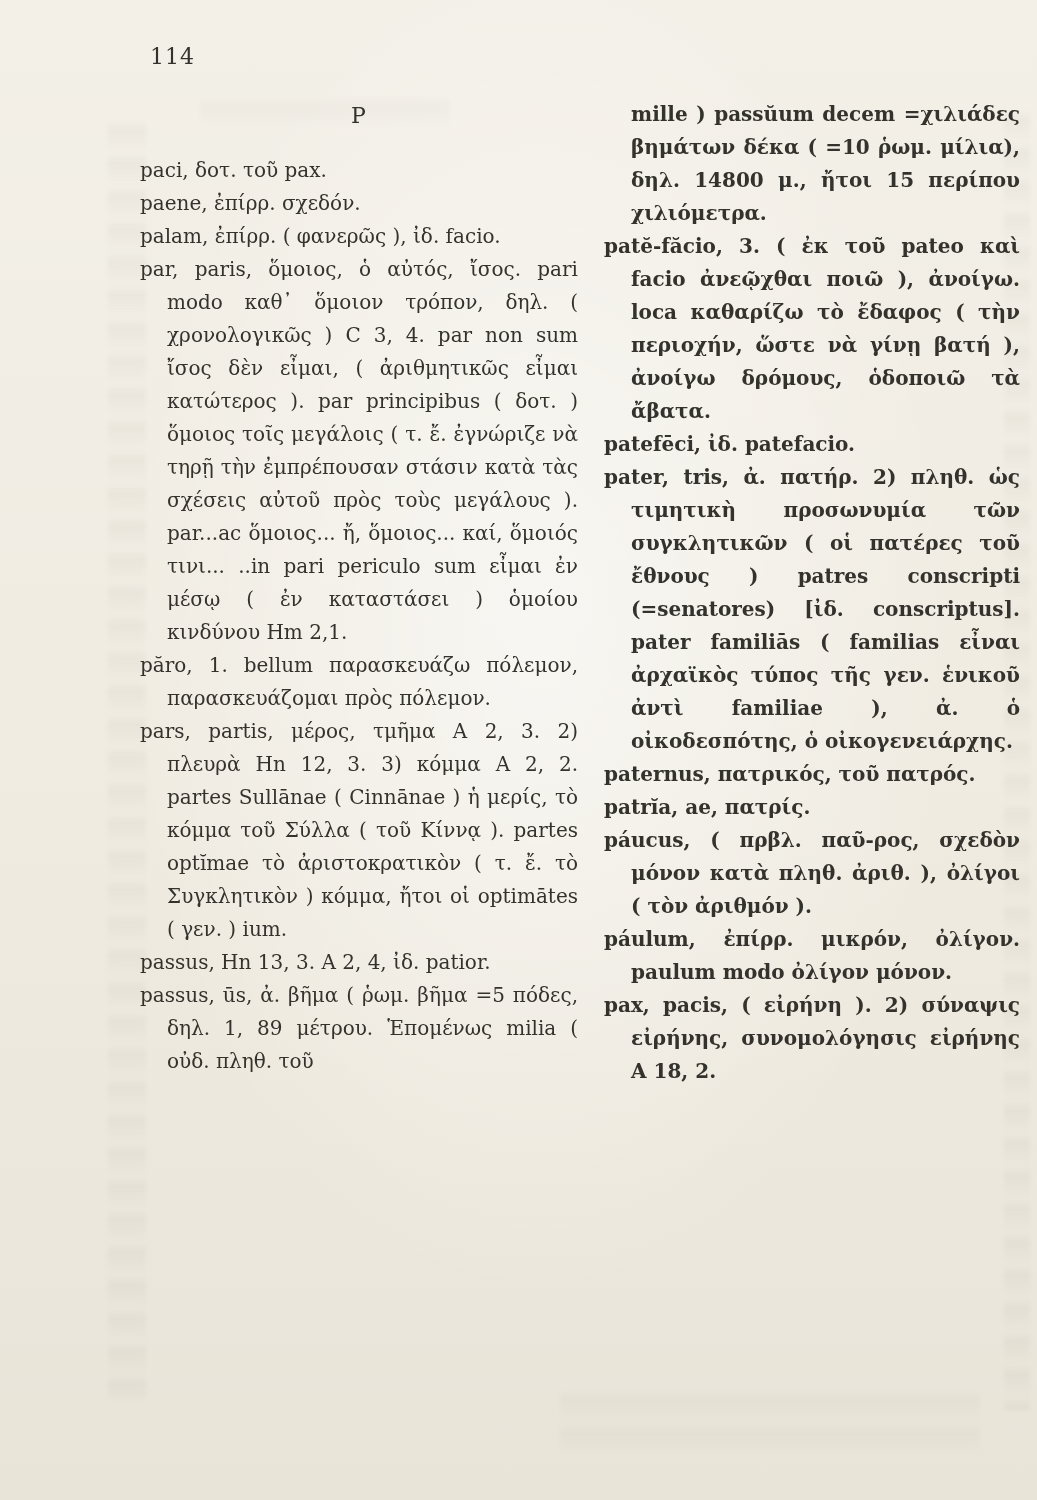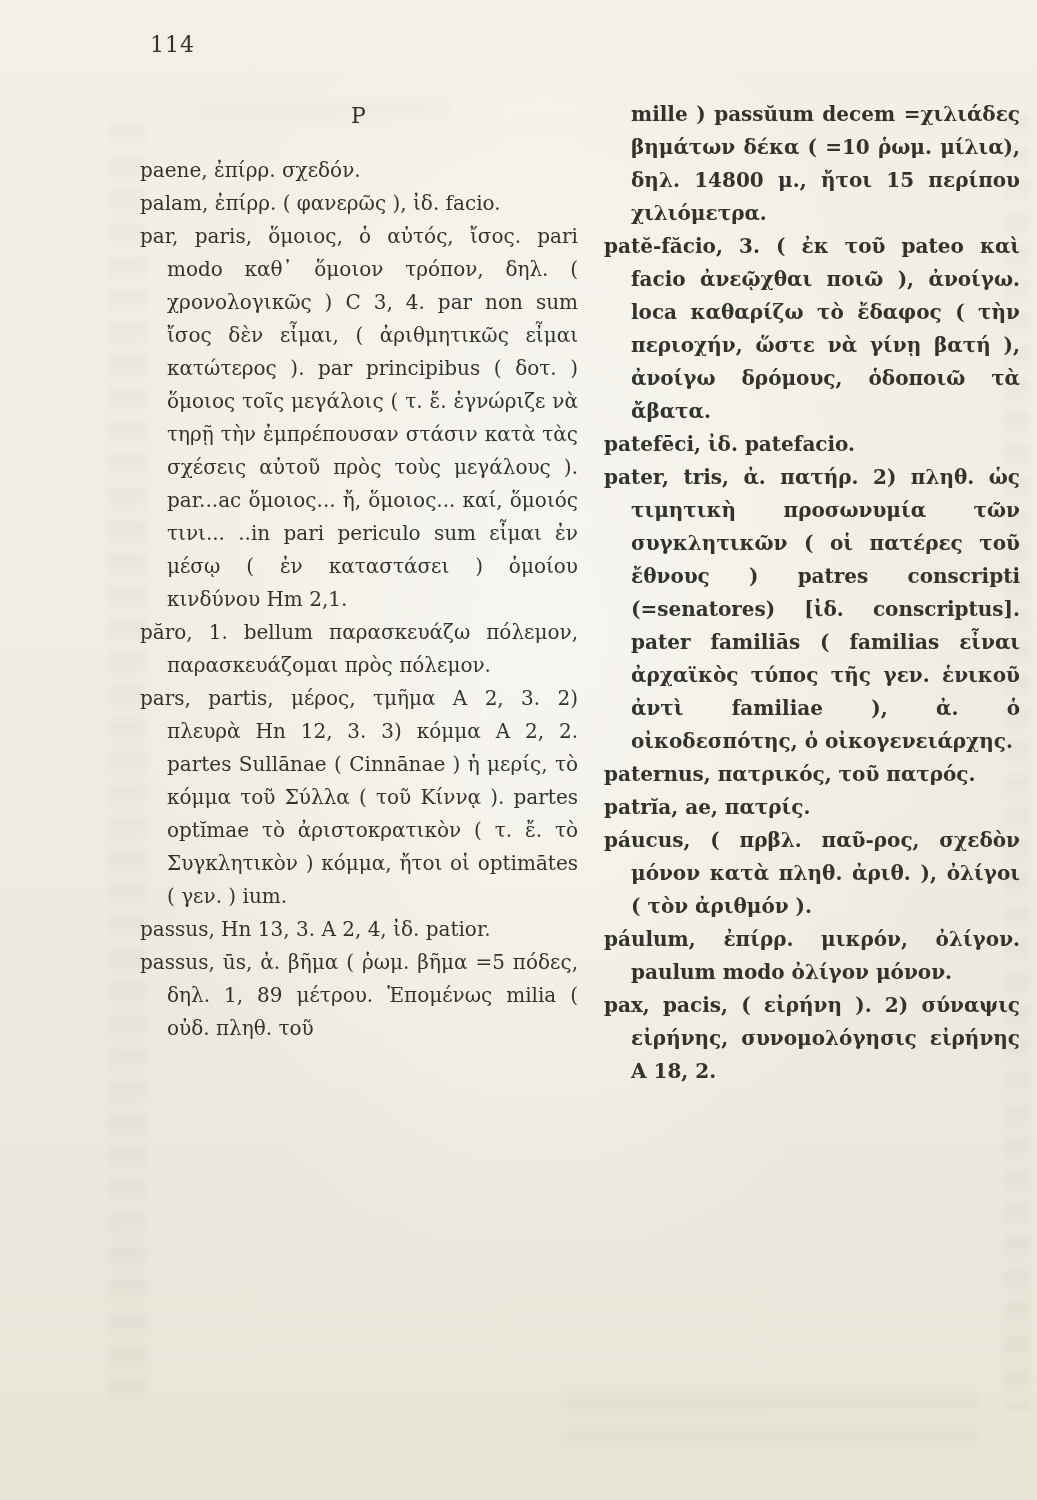--- a/index.html
+++ b/index.html
@@ -35,21 +35,21 @@
       rgba(110,104,92,0.0) 33px
     );
   }
   .bleed.left   { left: 108px; top: 120px; width: 38px;  height: 1280px; }
   .bleed.right  { left: 1004px; top: 110px; width: 26px; height: 1300px; }
   .bleed.top    { left: 200px; top: 96px;  width: 250px; height: 30px; opacity: 0.07; }
   .bleed.bottom { left: 560px; top: 1390px; width: 420px; height: 60px; opacity: 0.07; }
 
   .page-number {
     position: absolute;
-    top: 32px;
+    top: 44px;
     left: 150px;
     font-size: 22px;
     letter-spacing: 1px;
   }
   .columns {
     position: absolute;
     top: 98px;
     left: 140px;
     width: 880px;
     display: flex;
@@ -88,20 +88,21 @@
   <div class="bleed right"></div>
   <div class="bleed top"></div>
   <div class="bleed bottom"></div>
 
   <div class="page-number">114</div>
 
   <div class="columns">
 
     <div class="column left">
       <div class="section-letter">P</div>
+      <p class="entry">paci, δοτ. τοῦ pax.</p>
       <p class="entry">paene, ἐπίρρ. σχεδόν.</p>
       <p class="entry">palam, ἐπίρρ. ( φανερῶς ), ἰδ. facio.</p>
       <p class="entry">par, paris, ὅμοιος, ὁ αὐτός, ἴσος. pari modo καθ᾽ ὅμοιον τρόπον, δηλ. ( χρονολογικῶς ) C 3, 4. par non sum ἴσος δὲν εἶμαι, ( ἀριθμητικῶς εἶμαι κατώτερος ). par principibus ( δοτ. ) ὅμοιος τοῖς μεγάλοις ( τ. ἔ. ἐγνώριζε νὰ τηρῇ τὴν ἐμπρέπουσαν στάσιν κατὰ τὰς σχέσεις αὐτοῦ πρὸς τοὺς μεγάλους ). par...ac ὅμοιος... ἤ, ὅμοιος... καί, ὅμοιός τινι... ..in pari periculo sum εἶμαι ἐν μέσῳ ( ἐν καταστάσει ) ὁμοίου κινδύνου Hm 2,1.</p>
       <p class="entry">păro, 1. bellum παρασκευάζω πόλεμον, παρασκευάζομαι πρὸς πόλεμον.</p>
       <p class="entry">pars, partis, μέρος, τμῆμα A 2, 3. 2) πλευρὰ Hn 12, 3. 3) κόμμα A 2, 2. partes Sullānae ( Cinnānae ) ἡ μερίς, τὸ κόμμα τοῦ Σύλλα ( τοῦ Κίννᾳ ). partes optĭmae τὸ ἀριστοκρατικὸν ( τ. ἔ. τὸ Συγκλητικὸν ) κόμμα, ἤτοι οἱ optimātes ( γεν. ) ium.</p>
       <p class="entry">passus, Hn 13, 3. A 2, 4, ἰδ. patior.</p>
       <p class="entry">passus, ūs, ἀ. βῆμα ( ῥωμ. βῆμα =5 πόδες, δηλ. 1, 89 μέτρου. Ἑπομένως milia ( οὐδ. πληθ. τοῦ</p>
     </div>
 
     <div class="column right">

